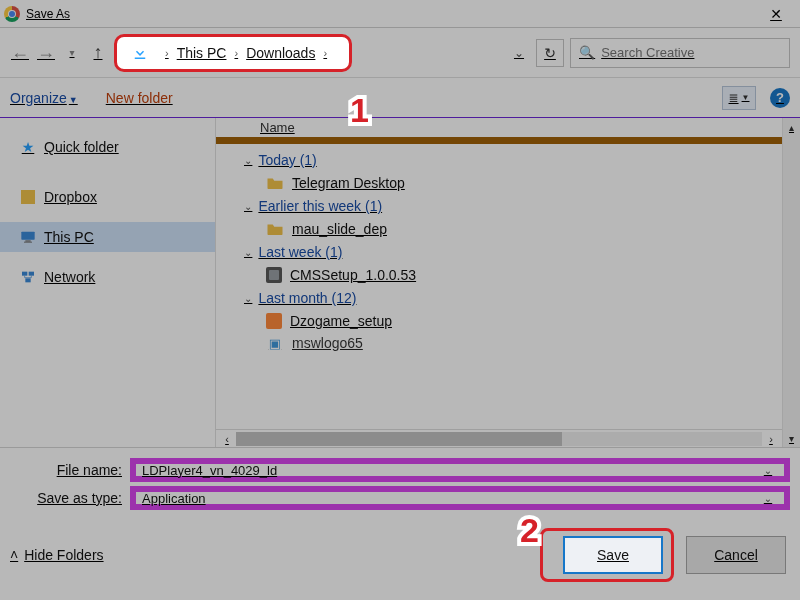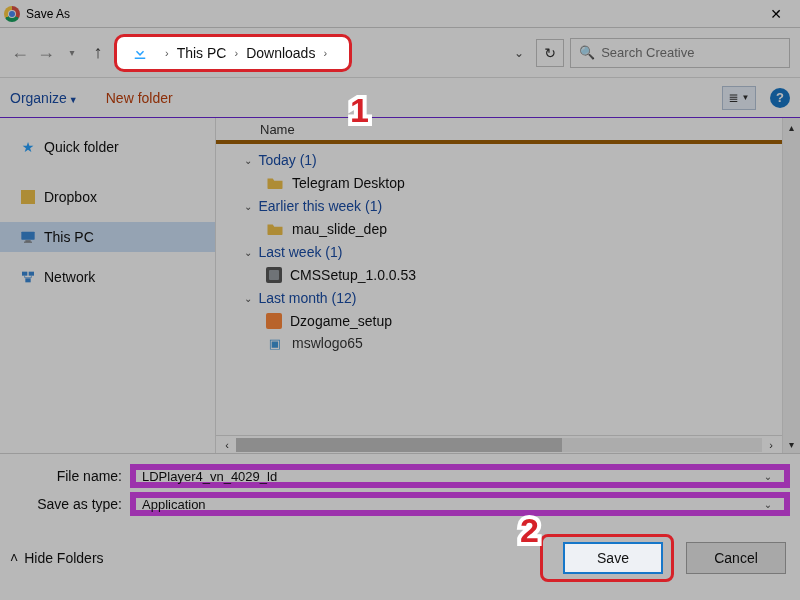--- a/index.html
+++ b/index.html
@@ -2,20 +2,21 @@
 <html><head>
 <meta charset="utf-8">
 <style>
   * { box-sizing: border-box; margin: 0; padding: 0; font-family: "Segoe UI", Arial, sans-serif; }
   html, body { width: 800px; height: 600px; overflow: hidden; }
   .dialog {
     width: 800px; height: 600px;
     background: #fff;
     display: flex; flex-direction: column;
     position: relative;
+    text-decoration: underline;
   }
   .dim-overlay {
     position: absolute; inset: 0;
     background: rgba(0,0,0,0.28);
     pointer-events: none;
     z-index: 50;
   }
   
   .titlebar {
     height: 28px;
@@ -139,21 +140,21 @@
   .ico-dbx { width:14px;height:14px;background:#f0c24b; }
   .ico-pc svg { width:16px;height:14px; }
   .ico-net svg { width:16px;height:14px; }
   .filepane {
     flex:1; display:flex; flex-direction:column; min-width:0;
   }
   .colhdr {
     height: 26px; padding-left: 44px;
     display:flex;align-items:center;
     font-size: 13px; color:#333;
-    border-bottom: 4px solid #a16207;
+    border-bottom: 7px solid #a16207;
   }
   .filelist {
     flex:1; overflow:hidden; padding: 4px 0;
     font-size: 14px;
   }
   .grouphdr {
     display:flex;align-items:center;
     padding: 4px 0 4px 28px;
     color:#1a4ea8;
   }
@@ -205,21 +206,21 @@
   .footer {
     display:flex; align-items:center;
     padding: 10px 14px 18px 10px;
   }
   .hidefolders {
     display:flex;align-items:center;gap:6px;
     font-size:14px;color:#111;
   }
   .footer .spacer { flex:1; }
   .btn {
-    width: 100px; height: 32px;
+    width: 100px; height: 38px;
     border: 1px solid #a7a7a7;
     background:#e9e9e9;
     display:flex;align-items:center;justify-content:center;
     font-size:14px; color:#111;
     margin-left: 12px;
   }
   .btn.save {
     border: 2px solid #1677c9;
     background:#e6eef8;
   }

